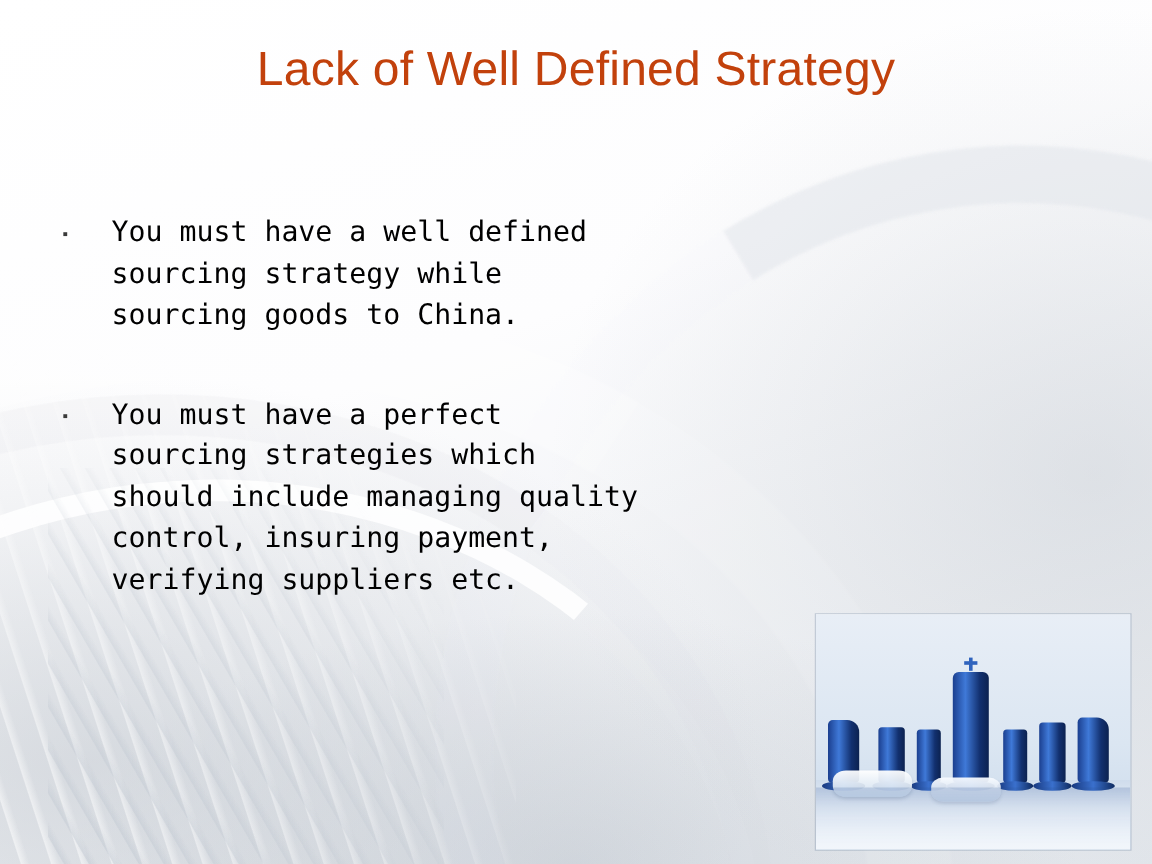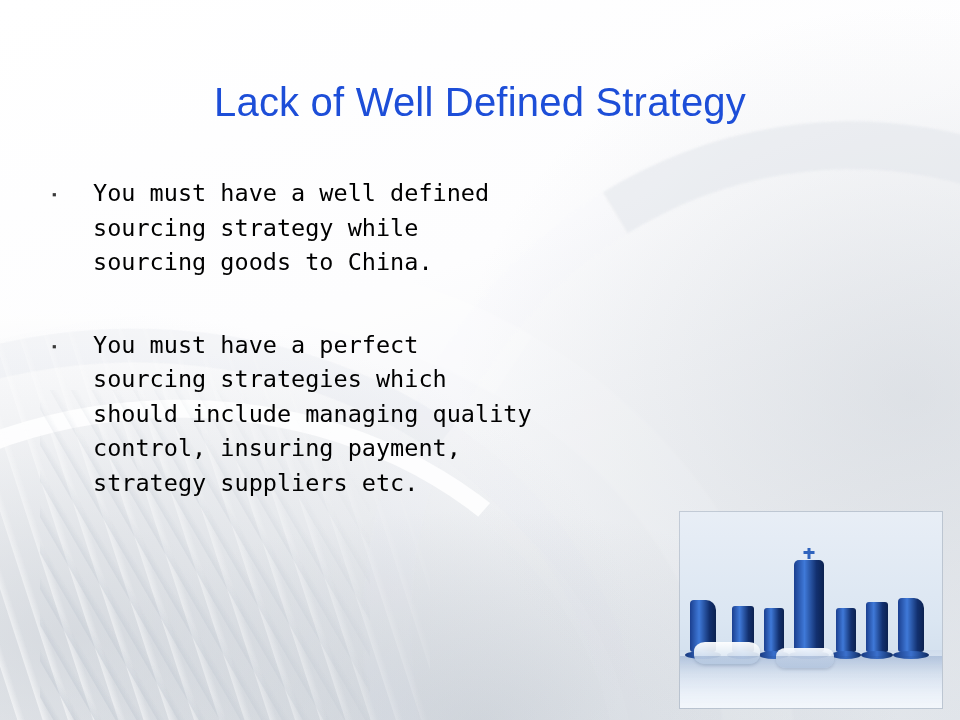--- a/index.html
+++ b/index.html
@@ -89,24 +89,23 @@
   }
 
   
   .title {
     position: absolute;
     left: 0; right: 0;
     top: 36px;
     text-align: center;
     font-size: 40px;
     font-weight: 400;
-    color: #1d4ed8;
+    color: #c2410c;
     letter-spacing: 0.2px;
     font-family: "Liberation Sans", sans-serif;
-    margin-top: 44px;
   }
 
   
   .body {
     position: absolute;
     left: 52px;
     top: 176px;
     width: 600px;
   }
   .bullet {
@@ -234,21 +233,21 @@
 sourcing strategy while
 sourcing goods to China.</div>
     </div>
 
     <div class="bullet">
       <div class="bullet-marker">▪</div>
       <div class="bullet-text">You must have a perfect
 sourcing strategies which
 should include managing quality
 control, insuring payment,
-strategy suppliers etc.</div>
+verifying suppliers etc.</div>
     </div>
 
   </div>
 
   <div class="photo">
     <div class="floor"></div>
 
     <div class="piece knight" style="left:10px; width:26px; height:52px;"></div>
     <div class="piece" style="left:52px; width:22px; height:46px;"></div>
     <div class="piece" style="left:84px; width:20px; height:44px;"></div>

